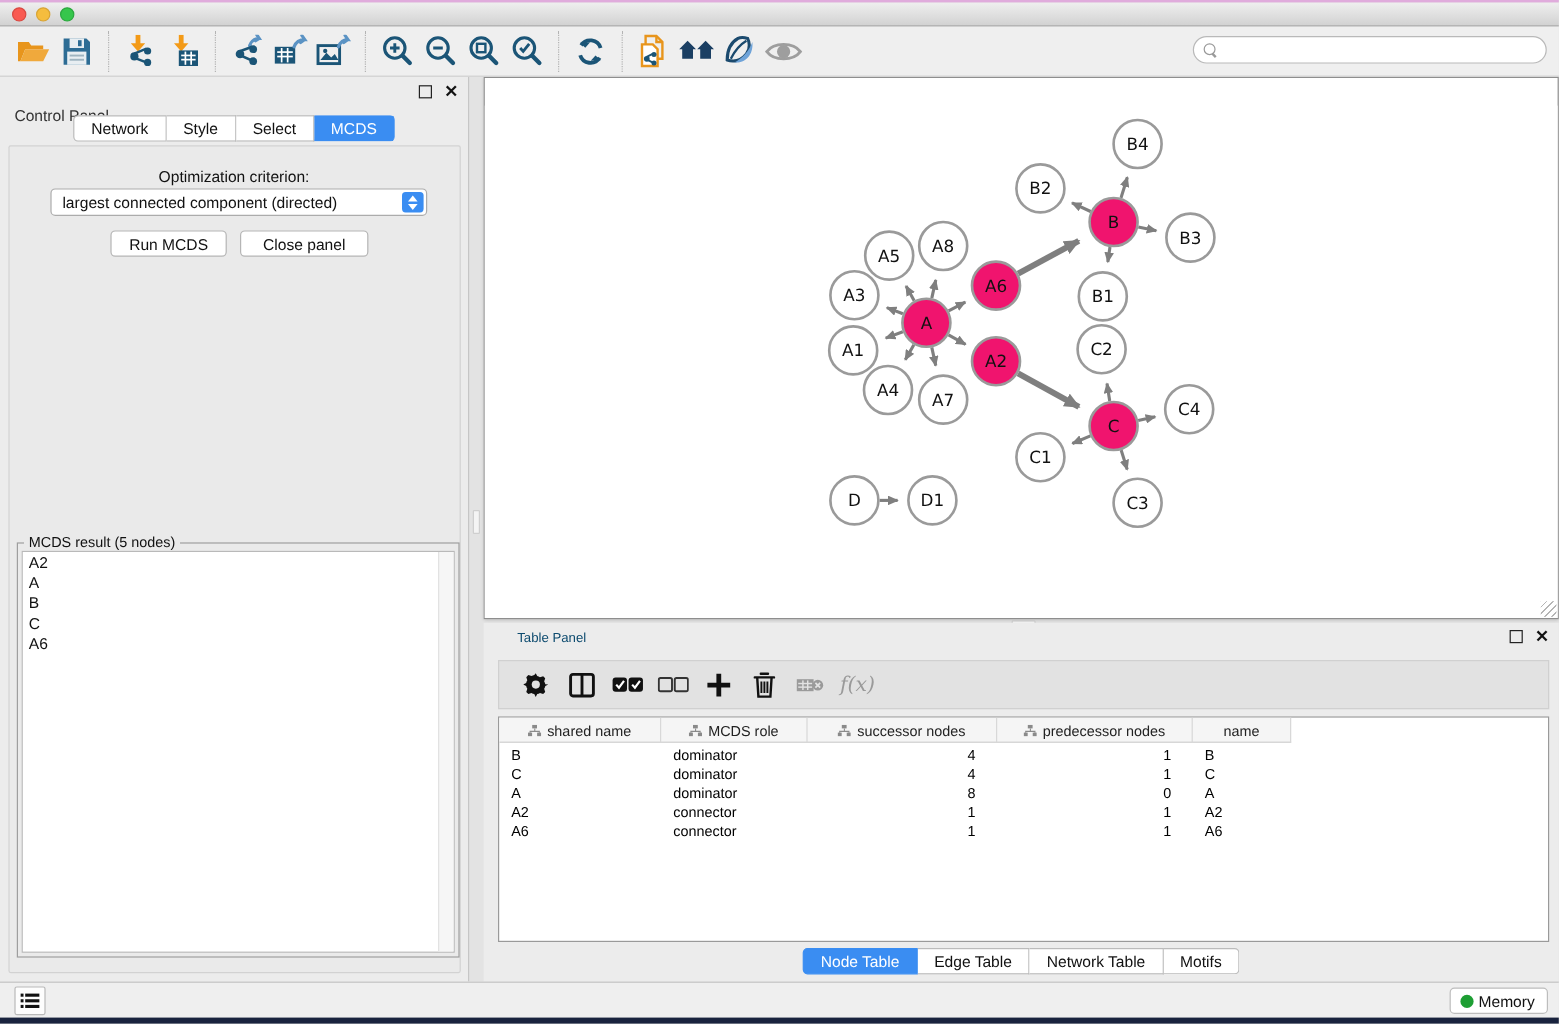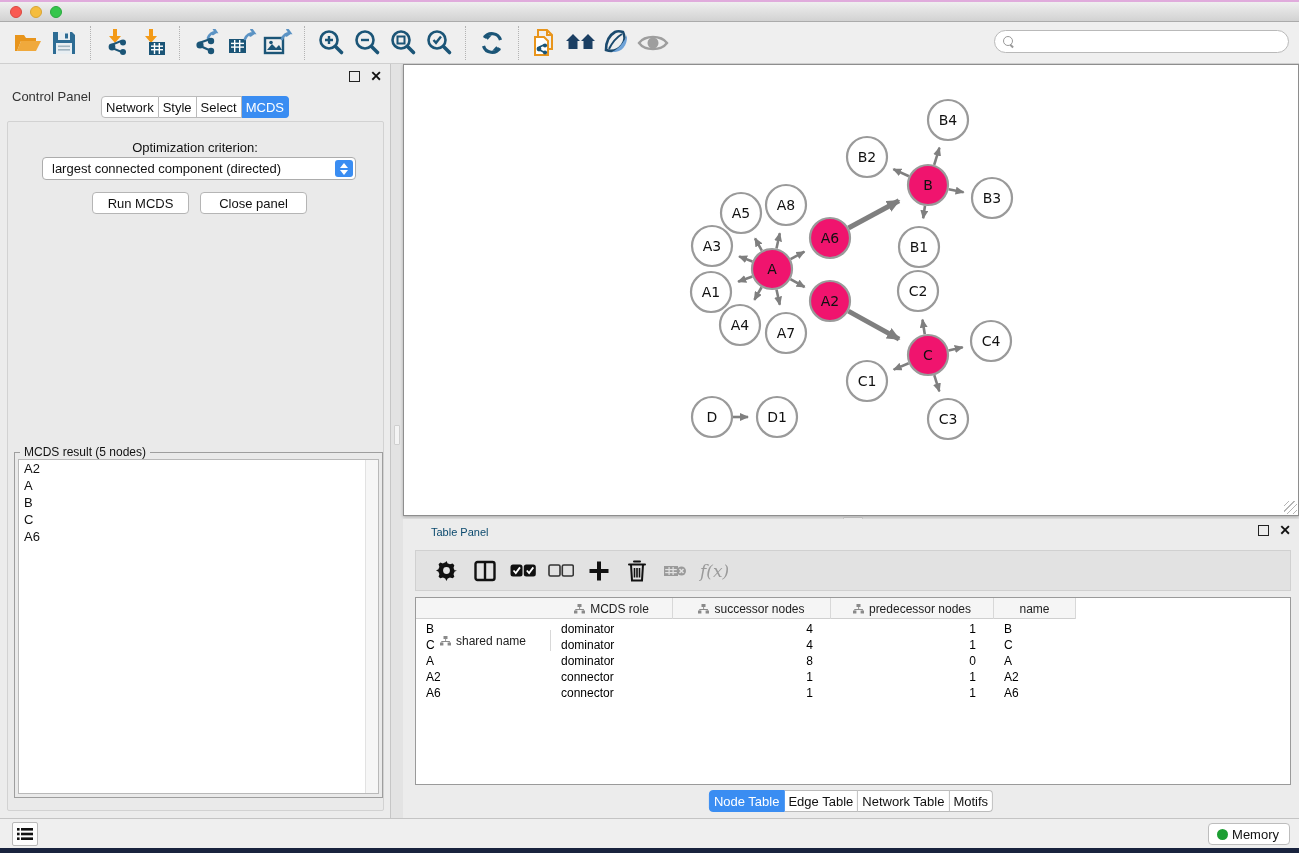--- a/index.html
+++ b/index.html
@@ -38,21 +38,21 @@
   
   .control-panel { position:absolute; left:0; top:0; width:391px; height:754px; background:#ececec; border-right:1px solid #c6c6c6;}
   .panel-head { position:absolute; left:0; top:0; width:100%; height:28px; display:flex; align-items:center;}
   .panel-head .ph-title { font-size:13px; color:#333; margin-left:12px;margin-top:36px;}
   .ph-icons { position:absolute; right:8px; top:7px; display:flex; gap:10px; align-items:center;}
   .float-box { width:11px; height:11px; border:1.5px solid #222; display:inline-block;}
   .close-x { font-size:14px; font-weight:bold; color:#111; line-height:11px;}
 
   .seg { display:flex; }
   .seg .seg-btn { height:22px; background:#fff; border:1px solid #bbb; border-left:none;
-    font-size:13px; color:#111; display:flex; align-items:center; justify-content:center; padding:0 4px;}
+    font-size:13px; color:#111; display:flex; align-items:center; justify-content:center; padding:0 14px;}
   .seg .seg-btn:first-child { border-left:1px solid #bbb; border-radius:4px 0 0 4px;}
   .seg .seg-btn:last-child { border-radius:0 4px 4px 0;}
   .seg .seg-btn.active { background:#3a8df2; border-color:#3a8df2; color:#fff;}
   .cp-tabs { position:absolute; left:50%; transform:translateX(-50%); top:32px;}
 
   .cp-content { position:absolute; left:7px; top:57px; width:377px; height:690px; background:#eaeaea; border:1px solid #d2d2d2; border-radius:2px;}
   .opt-label { position:absolute; left:0; width:100%; top:76px; text-align:center; font-size:13px; color:#111;}
   .criterion { position:absolute; left:42px; top:93px; width:314px; height:23px; background:#fff;
     border:1px solid #acacac; border-radius:4px; display:flex; align-items:center; font-size:13px; color:#111;
     padding-left:9px;}
@@ -470,21 +470,21 @@
             </g>
             <circle cx="18.5" cy="8" r="4.5" fill="#9a9a9a"></circle>
             <path d="M16.5 6 l4 4 M20.5 6 l-4 4" stroke="#e2e2e2" stroke-width="1.5"></path>
           </svg>
       </div>
       <span class="fx-label">f(x)</span>
     </div>
 
     <div class="node-table">
       <div class="nt-header" id="nt-header">
-          <div class="nt-th" style="width: 135px; margin-top: 32px;">
+          <div class="nt-th" style="width: 135px;">
             <svg width="11" height="10" viewBox="0 0 11 10" style="flex:none">
               <g fill="#8a8a8a">
                 <rect x="3.5" y="0" width="4" height="3"></rect>
                 <rect x="0" y="6.5" width="3.4" height="3"></rect>
                 <rect x="7.6" y="6.5" width="3.4" height="3"></rect>
                 <path d="M5.2 3 h0.9 v2 h-0.9 z M1.3 5 h8.6 v0.9 H1.3 z M1.3 5 h0.9 v1.6 h-0.9 z M9 5 h0.9 v1.6 H9 z"></path>
               </g>
             </svg>
             <span>shared name</span>
           </div>

